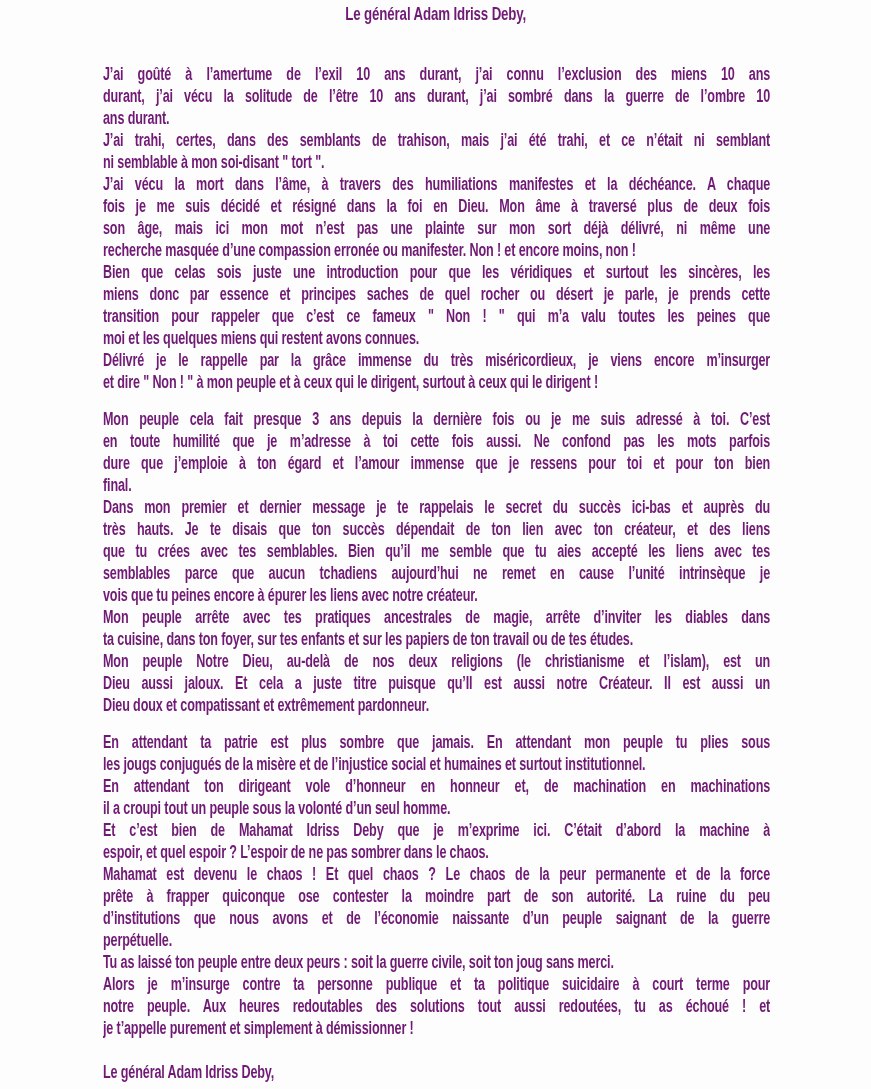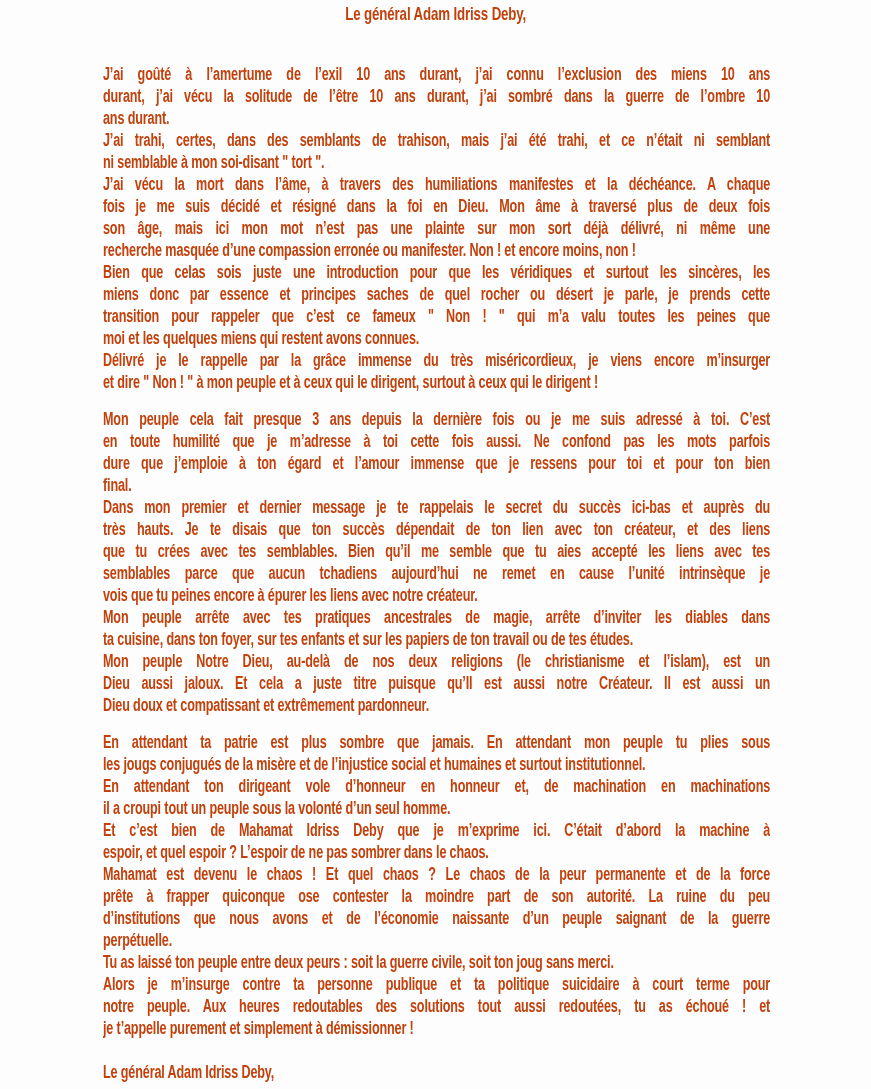--- a/index.html
+++ b/index.html
@@ -8,21 +8,21 @@
     background: #ffffff;
   }
   .page {
     position: relative;
     width: 871px;
     height: 1089px;
     background: #fdfdfd;
     overflow: hidden;
     font-family: "Liberation Sans", sans-serif;
     font-weight: bold;
-    color: #c2410c;
+    color: #701a75;
   }
   
   .title-row {
     position: absolute;
     top: 3px;
     left: 0;
     width: 1245px;            
     transform: scaleX(0.70);
     transform-origin: 0 0;
     text-align: center;

